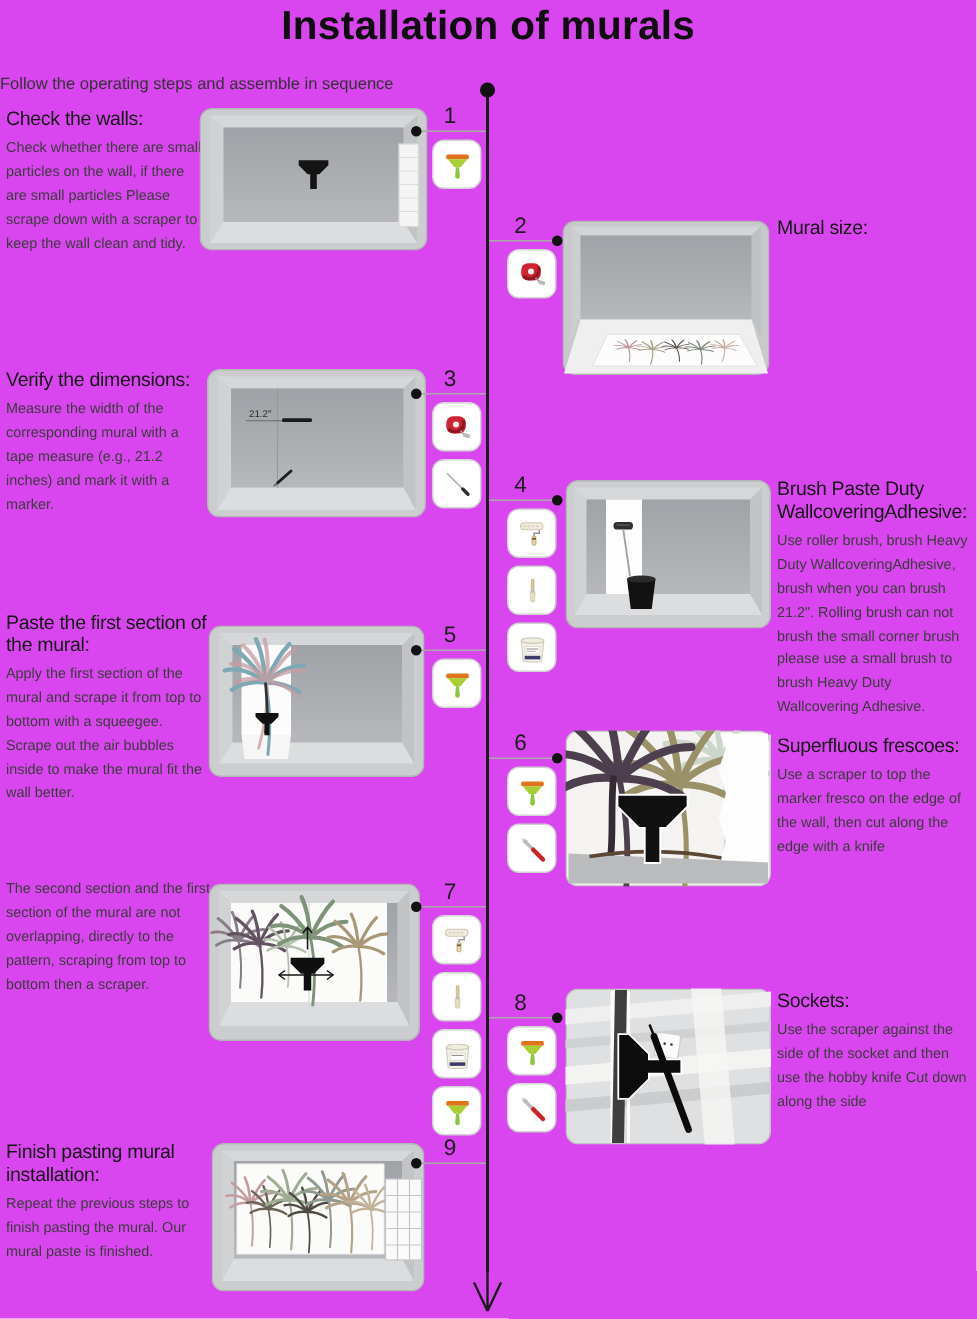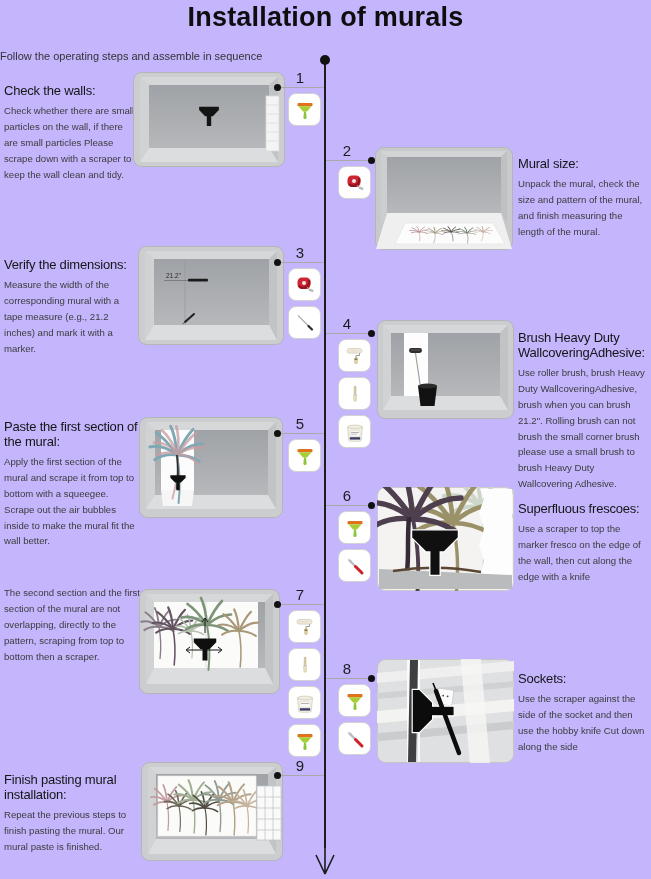--- a/index.html
+++ b/index.html
@@ -1,33 +1,33 @@
 <!DOCTYPE html>
 <html><head>
 <meta charset="utf-8">
 <style>
   *{box-sizing:border-box}
   html,body{margin:0;padding:0;background:#fff}
-  #page{position:relative;width:651px;height:879px;background:#c4b5fd;overflow:hidden;
+  #page{position:relative;width:651px;height:879px;background:#d946ef;overflow:hidden;
         font-family:"Liberation Sans","DejaVu Sans",sans-serif;color:#222}
   .title{position:absolute;top:2px;left:0;width:100%;text-align:center;
          font-size:27px;font-weight:700;color:#0e0e0e;letter-spacing:.2px}
   .subtitle{position:absolute;top:50px;left:0;width:100%;text-align:left;
             font-size:11px;color:#333}
   .vline{position:absolute;left:324px;top:61px;width:2px;height:787px;background:#1c1c1c}
   .sdot{position:absolute;left:320px;top:55px;width:10px;height:10px;border-radius:50%;background:#111}
   .endarrow{position:absolute;left:314px;top:846px}
   .conn{position:absolute;height:1px;background:#a9a9a9}
   .cdot{position:absolute;width:7px;height:7px;border-radius:50%;background:#111}
   .num{position:absolute;width:26px;text-align:center;font-size:15px;color:#1d1d1d}
   .tools{position:absolute;display:flex;flex-direction:column;gap:5px}
   .tool{width:33px;height:33px;border:1px solid #d2d2d2;border-radius:8px;background:#fff;
         display:flex;align-items:center;justify-content:center}
   .txt{position:absolute}
-  .txt h3{margin:16px 0 4px;font-weight:400;font-size:13px;letter-spacing:-.2px;color:#151515;line-height:1.15}
+  .txt h3{margin:4px 0 4px;font-weight:400;font-size:13px;letter-spacing:-.2px;color:#151515;line-height:1.15}
   .txt p{margin:0;font-size:9.6px;color:#3c3c3c;line-height:1.66}
   .img{position:absolute}
 </style>
 </head>
 <body>
 
 <div id="page">
 
   <svg width="0" height="0" style="position:absolute" aria-hidden="true">
     <defs>
@@ -113,21 +113,20 @@
     <g transform="translate(0,42) scale(1,0.55)">
       <use href="#palm" transform="translate(44,78) scale(0.55)" color="#b98f93"></use>
       <use href="#palm" transform="translate(60,80) scale(0.6) rotate(6)" color="#a8a18a"></use>
       <use href="#palm" transform="translate(76,78) scale(0.55) rotate(-5)" color="#57514b"></use>
       <use href="#palm" transform="translate(92,80) scale(0.6)" color="#7e8678"></use>
       <use href="#palm" transform="translate(108,78) scale(0.55) rotate(7)" color="#c3aa9a"></use>
     </g>
   </svg>
   <div class="txt" style="left:518px;top:141px;width:131px">
     <h3>Mural size:</h3>
-    <p>Unpack the mural, check the size and pattern of the mural, and finish measuring the length of the mural.</p>
   </div>
 
   <div class="txt" style="left:4px;top:242px;width:134px">
     <h3>Verify the dimensions:</h3>
     <p>Measure the width of the corresponding mural with a tape measure (e.g., 21.2 inches) and mark it with a marker.</p>
   </div>
   <svg class="img" style="left:138px;top:246px" width="146" height="99" viewBox="0 0 146 99">
     <rect x="0.5" y="0.5" width="145" height="98" rx="8" fill="#cbcdcf" stroke="#b3b5b7"></rect>
     <polygon points="7,5 139,5 131,13 16,13" fill="#d6d7d9"></polygon>
     <polygon points="7,5 16,13 16,79 7,94" fill="#d1d2d4"></polygon>
@@ -207,21 +206,21 @@
       <rect x="32" y="28" width="13" height="5" rx="2.4" fill="#2e2e30"></rect>
       <path d="M34,30 h9" stroke="#6a6a6c" stroke-width="0.8"></path>
       <line x1="38.5" y1="33" x2="43" y2="64" stroke="#9fa1a3" stroke-width="1.2"></line>
     </g>
     <g>
       <path d="M41,66 h19 l-2.5,20 h-14 z" fill="#121212"></path>
       <ellipse cx="50.5" cy="66" rx="9.5" ry="2.4" fill="#2b2b2b"></ellipse>
     </g>
   </svg>
   <div class="txt" style="left:518px;top:315px;width:133px">
-    <h3>Brush Heavy Duty WallcoveringAdhesive:</h3>
+    <h3>Brush Paste Duty WallcoveringAdhesive:</h3>
     <p>Use roller brush, brush Heavy Duty WallcoveringAdhesive, brush when you can brush 21.2". Rolling brush can not brush the small corner brush please use a small brush to brush Heavy Duty Wallcovering Adhesive.</p>
   </div>
 
   <div class="txt" style="left:4px;top:404px;width:134px">
     <h3>Paste the first section of the mural:</h3>
     <p>Apply the first section of the mural and scrape it from top to bottom with a squeegee. Scrape out the air bubbles inside to make the mural fit the wall better.</p>
   </div>
   <svg class="img" style="left:139px;top:417px" width="144" height="101" viewBox="0 0 144 101">
     <rect x="0.5" y="0.5" width="143" height="100" rx="8" fill="#cbcdcf" stroke="#b3b5b7"></rect>
     <polygon points="7,5 137,5 129,13 16,13" fill="#d6d7d9"></polygon>

